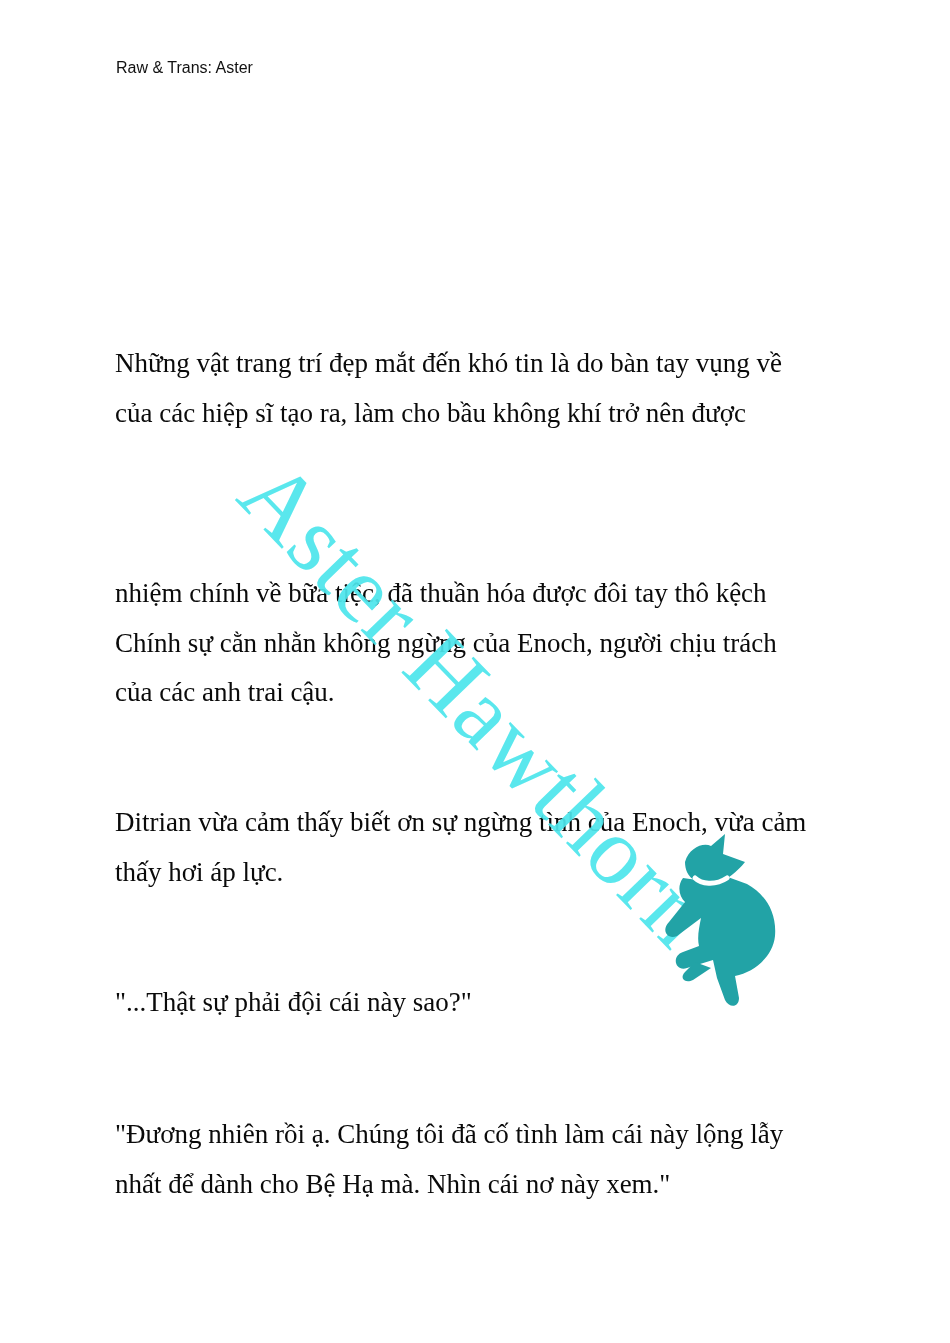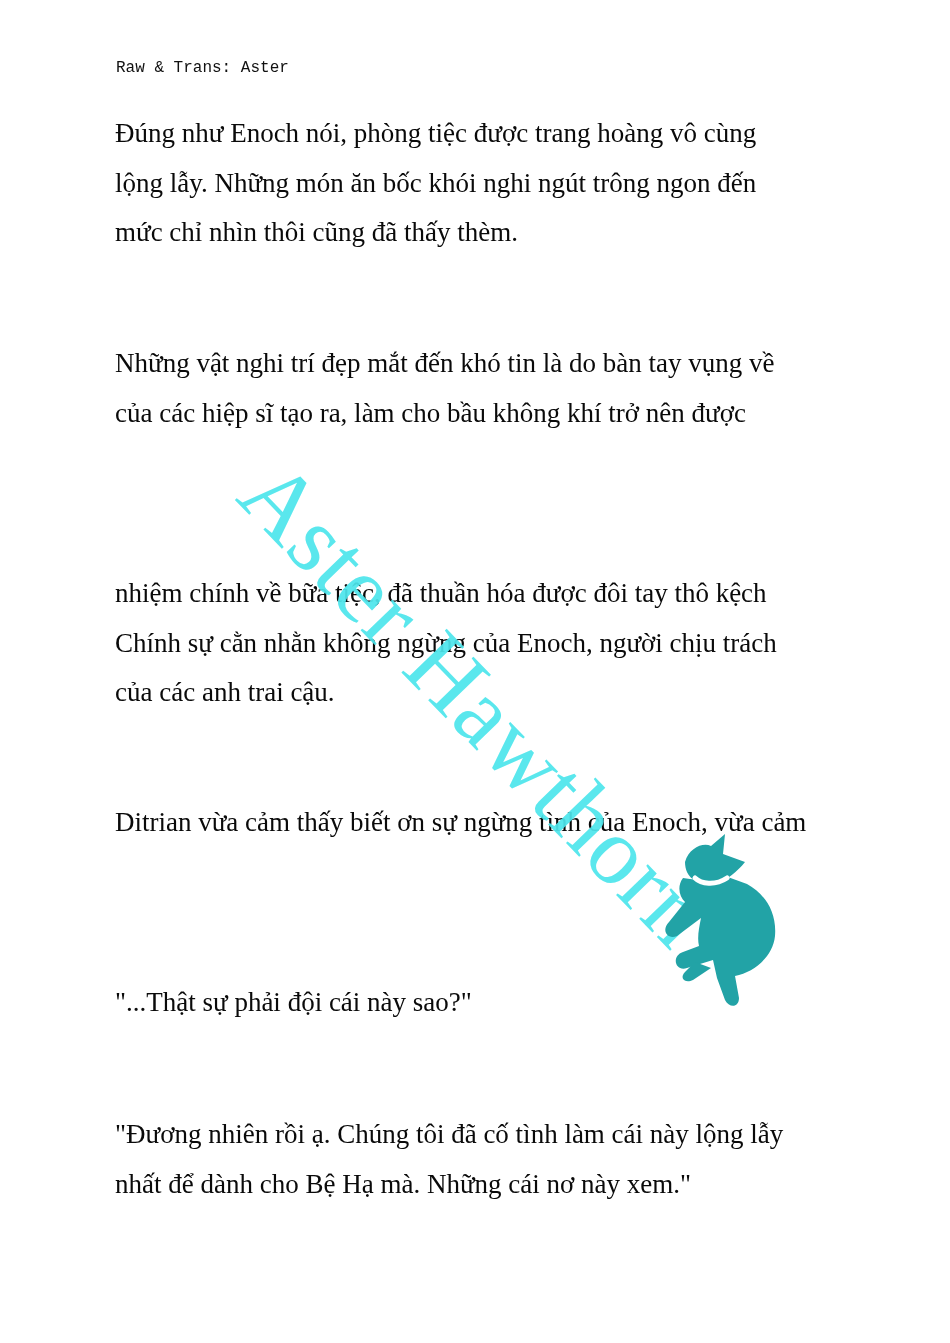--- a/index.html
+++ b/index.html
@@ -17,21 +17,21 @@
       position: absolute;
       left: 0; top: 0;
       width: 950px;
       height: 1343px;
       background: #ffffff;
     }
     .header {
       position: absolute;
       left: 116px;
       top: 59px;
-      font-family: Liberation Mono, monospace;
+      font-family: Liberation Sans, sans-serif;
       font-size: 16px;
       color: #111111;
       letter-spacing: 0px;
     }
     .para {
       position: absolute;
       left: 115px;
       font-family: "Liberation Serif", serif;
       font-size: 27px;
       line-height: 49.5px;
@@ -62,48 +62,44 @@
       height: 180px;
     }
   </style>
 </head>
 <body>
 
 <div class="page">
 
   <div class="header">Raw &amp; Trans: Aster</div>
 
-  <div class="para" style="top:109px;">
-    <span class="line">Đúng như Enoch nói, phòng tiệc được trang hoàng vô cùng</span>
-    <span class="line">lộng lẫy. Những món ăn bốc khói nghi ngút trông ngon đến</span>
-    <span class="line">mức chỉ nhìn thôi cũng đã thấy thèm.</span>
-  </div>
 
   <div class="para" style="top:339px;">
-    <span class="line">Những vật nghi trí đẹp mắt đến khó tin là do bàn tay vụng về</span>
+    <span class="line">Những vật trang trí đẹp mắt đến khó tin là do bàn tay vụng về</span>
     <span class="line">của các hiệp sĩ tạo ra, làm cho bầu không khí trở nên được</span>
   </div>
 
   <div class="para" style="top:569px;">
     <span class="line">nhiệm chính về bữa tiệc, đã thuần hóa được đôi tay thô kệch</span>
     <span class="line">Chính sự cằn nhằn không ngừng của Enoch, người chịu trách</span>
     <span class="line">của các anh trai cậu.</span>
   </div>
 
   <div class="para" style="top:798px;">
     <span class="line">Ditrian vừa cảm thấy biết ơn sự ngừng tình của Enoch, vừa cảm</span>
+    <span class="line">thấy hơi áp lực.</span>
   </div>
 
   <div class="para" style="top:978px;">
     <span class="line">"...Thật sự phải đội cái này sao?"</span>
   </div>
 
   <div class="para" style="top:1110px;">
     <span class="line">"Đương nhiên rồi ạ. Chúng tôi đã cố tình làm cái này lộng lẫy</span>
-    <span class="line">nhất để dành cho Bệ Hạ mà. Những cái nơ này xem."</span>
+    <span class="line">nhất để dành cho Bệ Hạ mà. Nhìn cái nơ này xem."</span>
   </div>
 
   <div class="watermark">Aster Hawthorn</div>
 
   <svg class="cat" viewBox="0 0 130 180" xmlns="http://www.w3.org/2000/svg">
     <g fill="#22a3a6">
 
       <path d="M30 30 C34 16 48 10 56 14 L70 2 L68 22 L90 30 C82 40 72 48 60 52 C46 54 30 48 30 30 Z"></path>
 
       <path d="M28 46 C22 54 24 64 30 70 L14 90 C6 98 12 108 22 104 L46 86 C44 96 42 106 44 114 L28 120 C16 124 20 140 32 136 L58 128 L62 146 L70 168 C74 176 84 176 84 166 L80 144 C100 140 118 124 120 104 C122 80 110 62 92 52 L70 44 C64 52 50 54 42 48 Z"></path>

